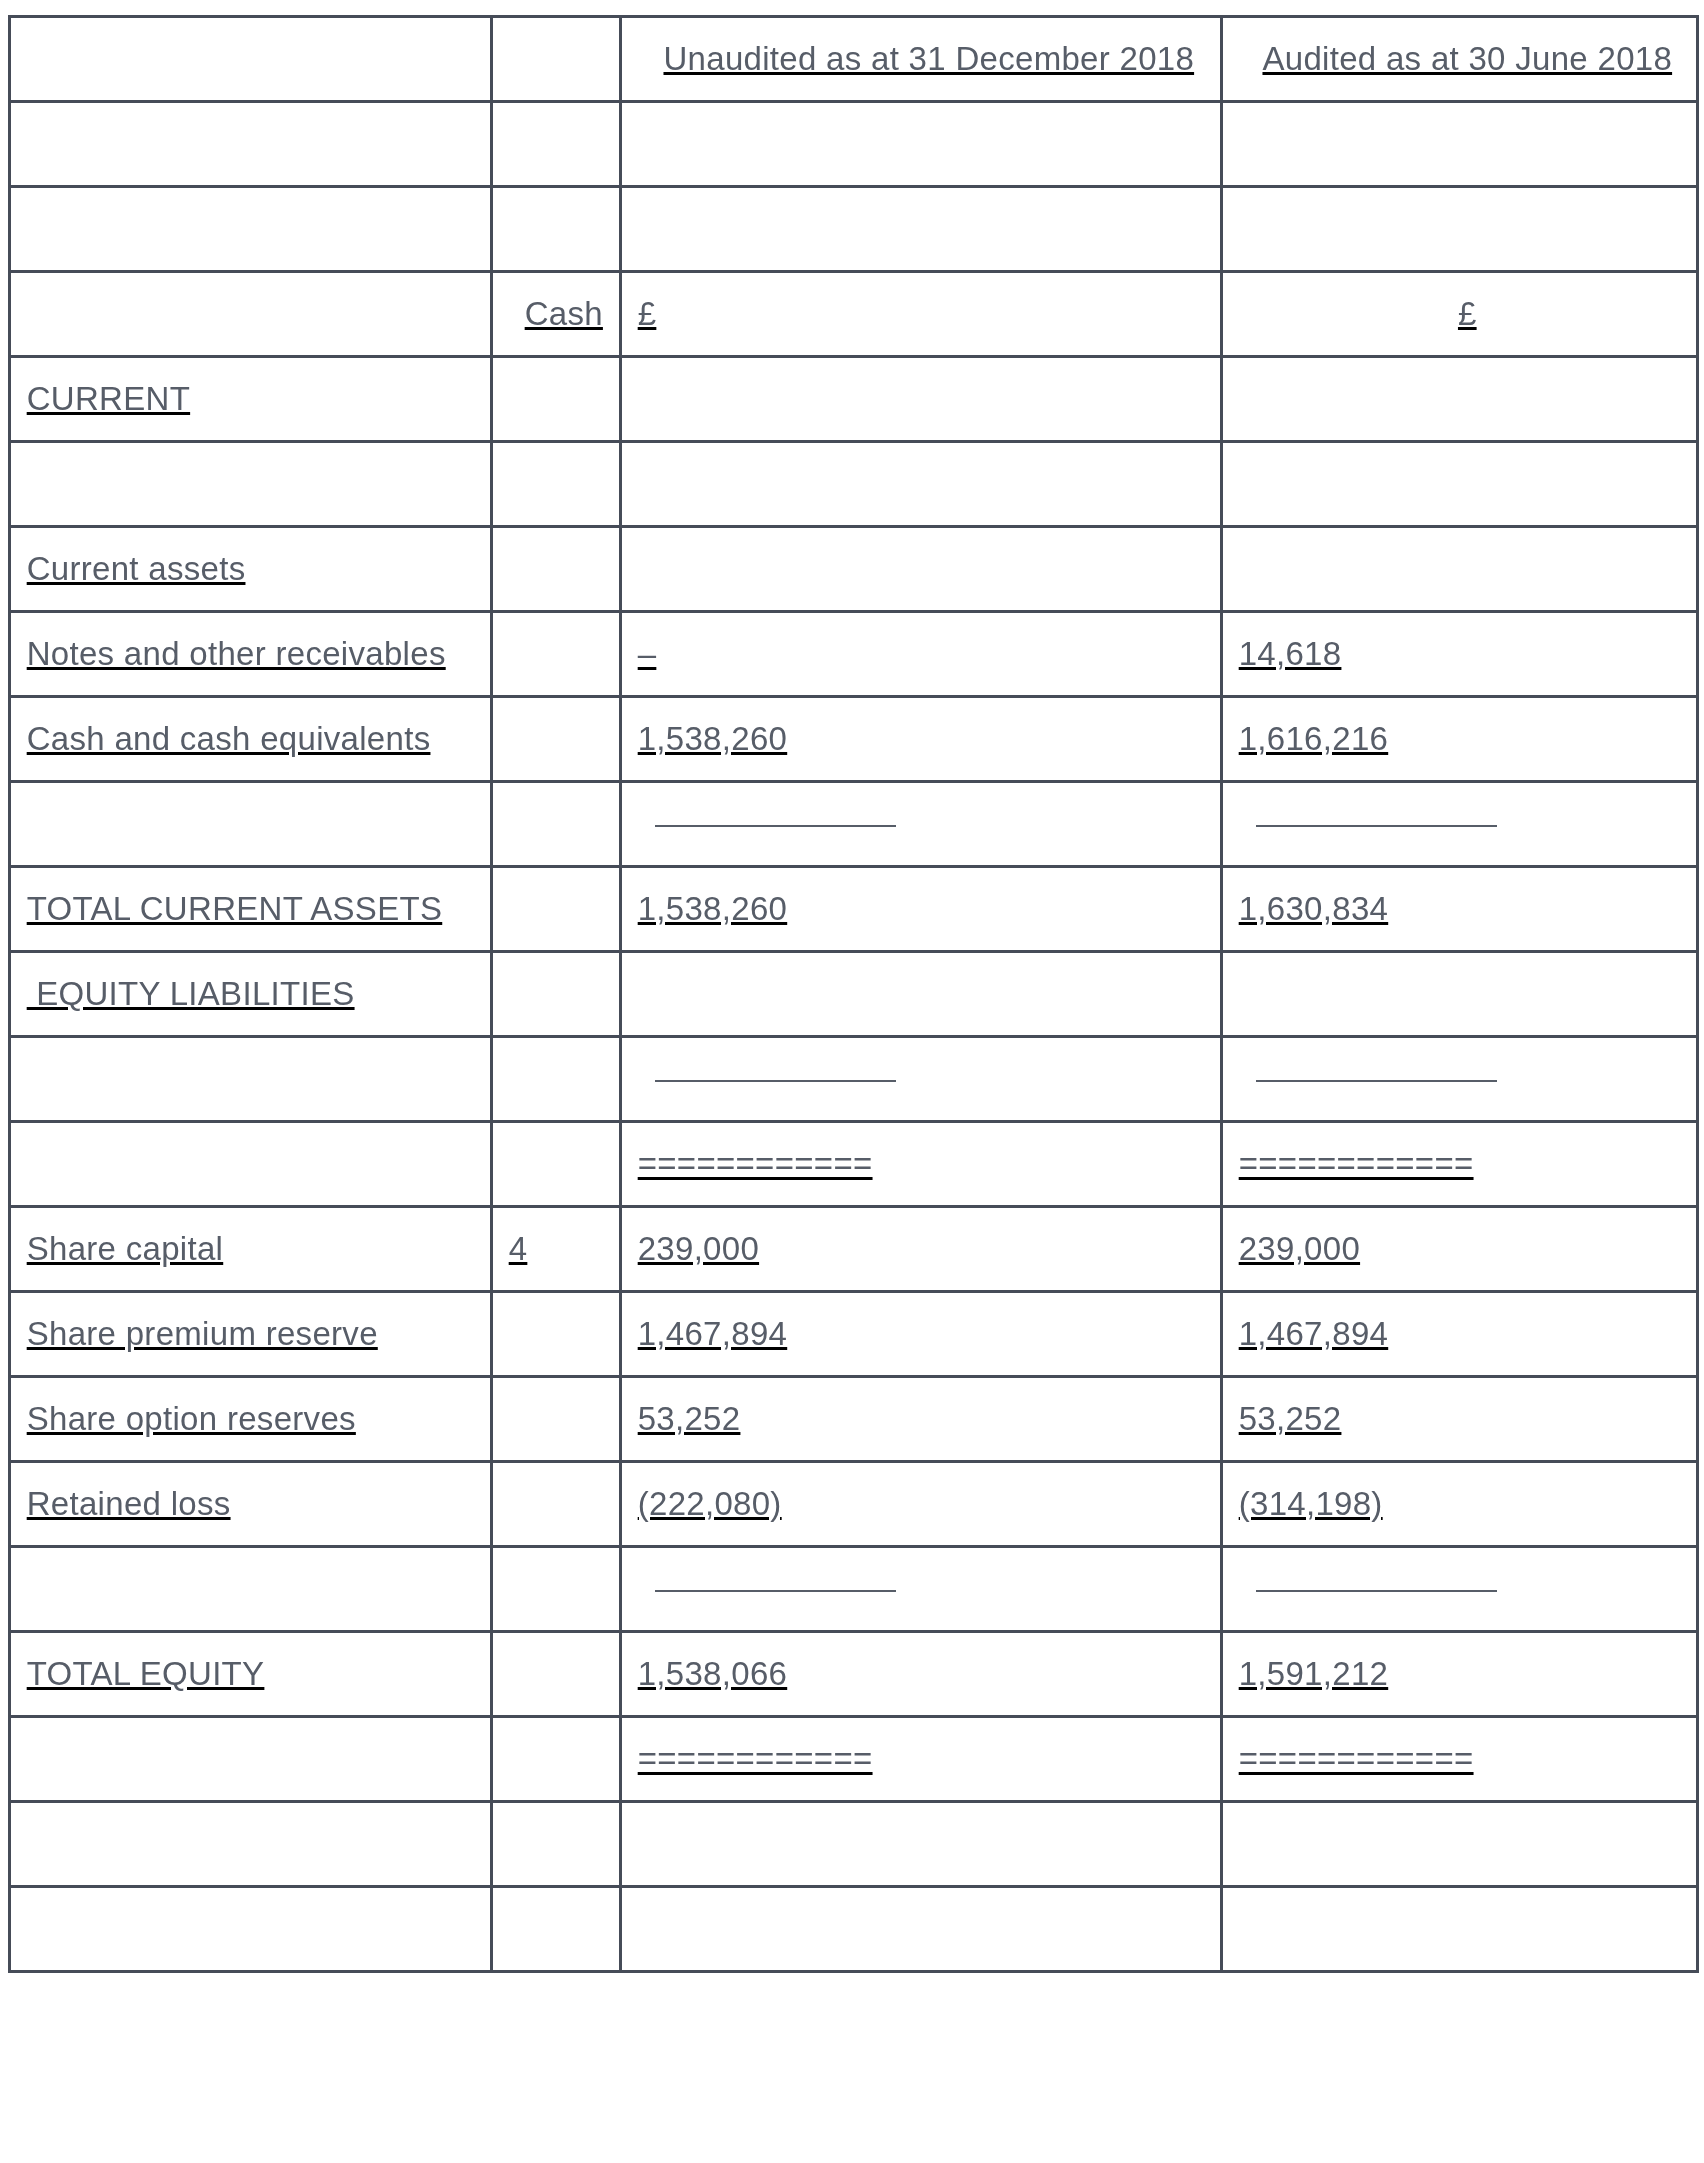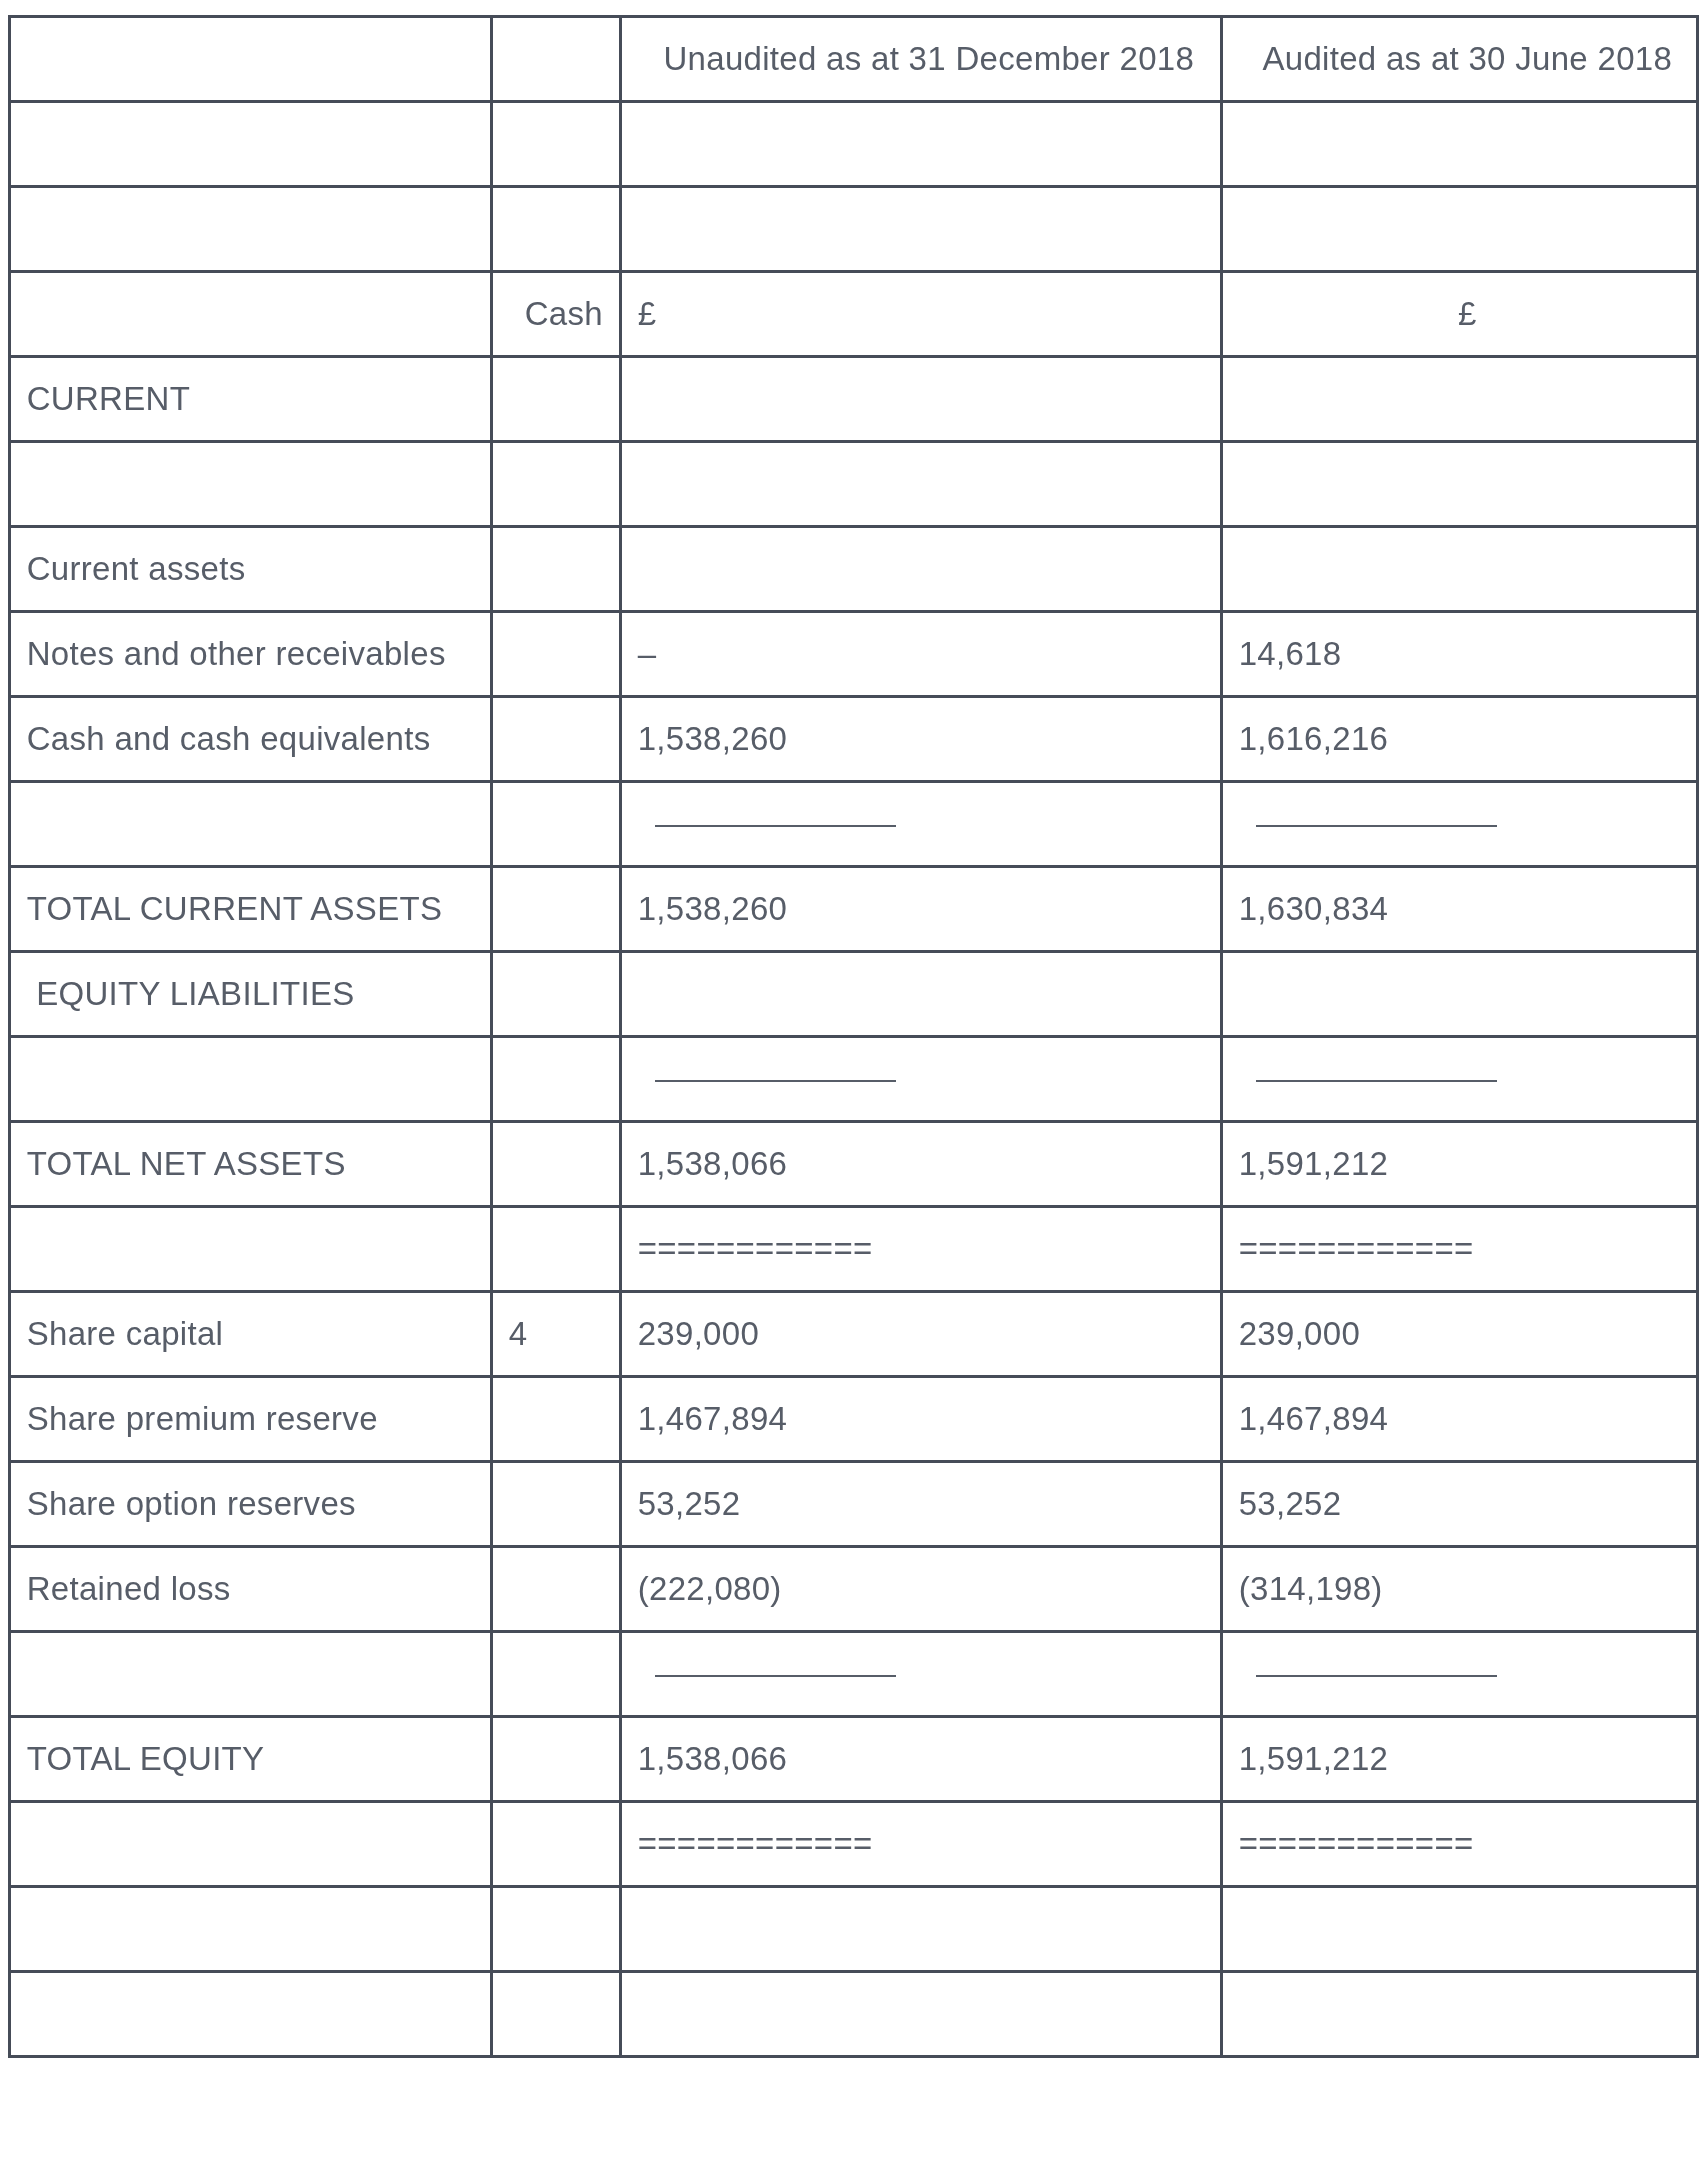--- a/index.html
+++ b/index.html
@@ -16,20 +16,21 @@
   table.sheet {
     position: absolute;
     left: 7.9px;
     top: 14.8px;
     width: 1687px;
     border-collapse: collapse;
     table-layout: fixed;
   }
   table.sheet tr {
     height: 85px;
+    text-decoration: underline;
   }
   table.sheet td {
     border: 3px solid #464c58;
     padding: 0 0 0 15.8px;
     font-size: 33px;
     font-weight: 400;
     color: #575d68;
     letter-spacing: 0.3px;
     white-space: pre;
     overflow: hidden;
@@ -134,26 +135,20 @@
       <td></td>
       <td></td>
     </tr>
     <tr>
       <td></td>
       <td></td>
       <td><span class="hrule"></span></td>
       <td><span class="hrule"></span></td>
     </tr>
     <tr>
-      <td>TOTAL NET ASSETS</td>
-      <td></td>
-      <td>1,538,066</td>
-      <td>1,591,212</td>
-    </tr>
-    <tr>
       <td></td>
       <td></td>
       <td>============</td>
       <td>============</td>
     </tr>
     <tr>
       <td>Share capital</td>
       <td>4</td>
       <td>239,000</td>
       <td>239,000</td>

